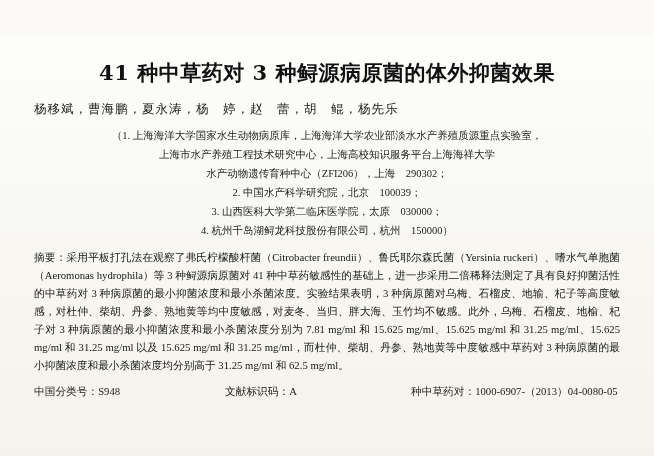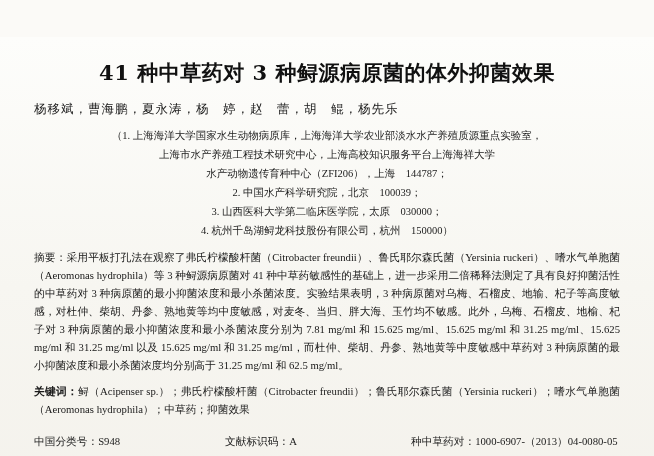--- a/index.html
+++ b/index.html
@@ -87,33 +87,30 @@
 
   <div class="title">41 种中草药对 3 种鲟源病原菌的体外抑菌效果</div>
 
   <div class="authors">
     <span>杨移斌，曹海鹏，夏永涛，杨　婷，赵　蕾，胡　鲲，杨先乐</span>
   </div>
 
   <div class="affil-block">
     <div class="affil">（1. 上海海洋大学国家水生动物病原库，上海海洋大学农业部淡水水产养殖质源重点实验室，</div>
     <div class="affil">上海市水产养殖工程技术研究中心，上海高校知识服务平台上海海祥大学</div>
-    <div class="affil">水产动物遗传育种中心（ZFI206），上海　144787；</div>
+    <div class="affil">水产动物遗传育种中心（ZFI206），上海　290302；</div>
     <div class="affil">2. 中国水产科学研究院，北京　100039；</div>
     <div class="affil">3. 山西医科大学第二临床医学院，太原　030000；</div>
     <div class="affil">4. 杭州千岛湖鲟龙科技股份有限公司，杭州　150000）</div>
   </div>
 
   <div class="body-block">
     <b>摘要：</b><span class="abstract-text">采用平板打孔法在观察了弗氏柠檬酸杆菌（Citrobacter freundii）、鲁氏耶尔森氏菌（Yersinia ruckeri）、嗜水气单胞菌（Aeromonas hydrophila）等 3 种鲟源病原菌对 41 种中草药敏感性的基础上，进一步采用二倍稀释法测定了具有良好抑菌活性的中草药对 3 种病原菌的最小抑菌浓度和最小杀菌浓度。实验结果表明，3 种病原菌对乌梅、石榴皮、地输、杞子等高度敏感，对杜仲、柴胡、丹参、熟地黄等均中度敏感，对麦冬、当归、胖大海、玉竹均不敏感。此外，乌梅、石榴皮、地榆、杞子对 3 种病原菌的最小抑菌浓度和最小杀菌浓度分别为 7.81 mg/ml 和 15.625 mg/ml、15.625 mg/ml 和 31.25 mg/ml、15.625 mg/ml 和 31.25 mg/ml 以及 15.625 mg/ml 和 31.25 mg/ml，而杜仲、柴胡、丹参、熟地黄等中度敏感中草药对 3 种病原菌的最小抑菌浓度和最小杀菌浓度均分别高于 31.25 mg/ml 和 62.5 mg/ml。</span>
   </div>
 
-  <div class="keywords">
-    <b>关键词：</b><span>鲟（Acipenser sp.）；弗氏柠檬酸杆菌（Citrobacter freundii）；鲁氏耶尔森氏菌（Yersinia ruckeri）；嗜水气单胞菌（Aeromonas hydrophila）；中草药；抑菌效果</span>
-  </div>
 
   <div class="footer">
     <div class="f1 nowrap">
       <span>中国分类号：</span><span>S948</span>
     </div>
     <div class="f2 nowrap">
       <span>文献标识码：</span><span>A</span>
     </div>
     <div class="f3 nowrap">
       <span>种中草药对：</span><span>1000-6907-（2013）04-0080-05</span>

